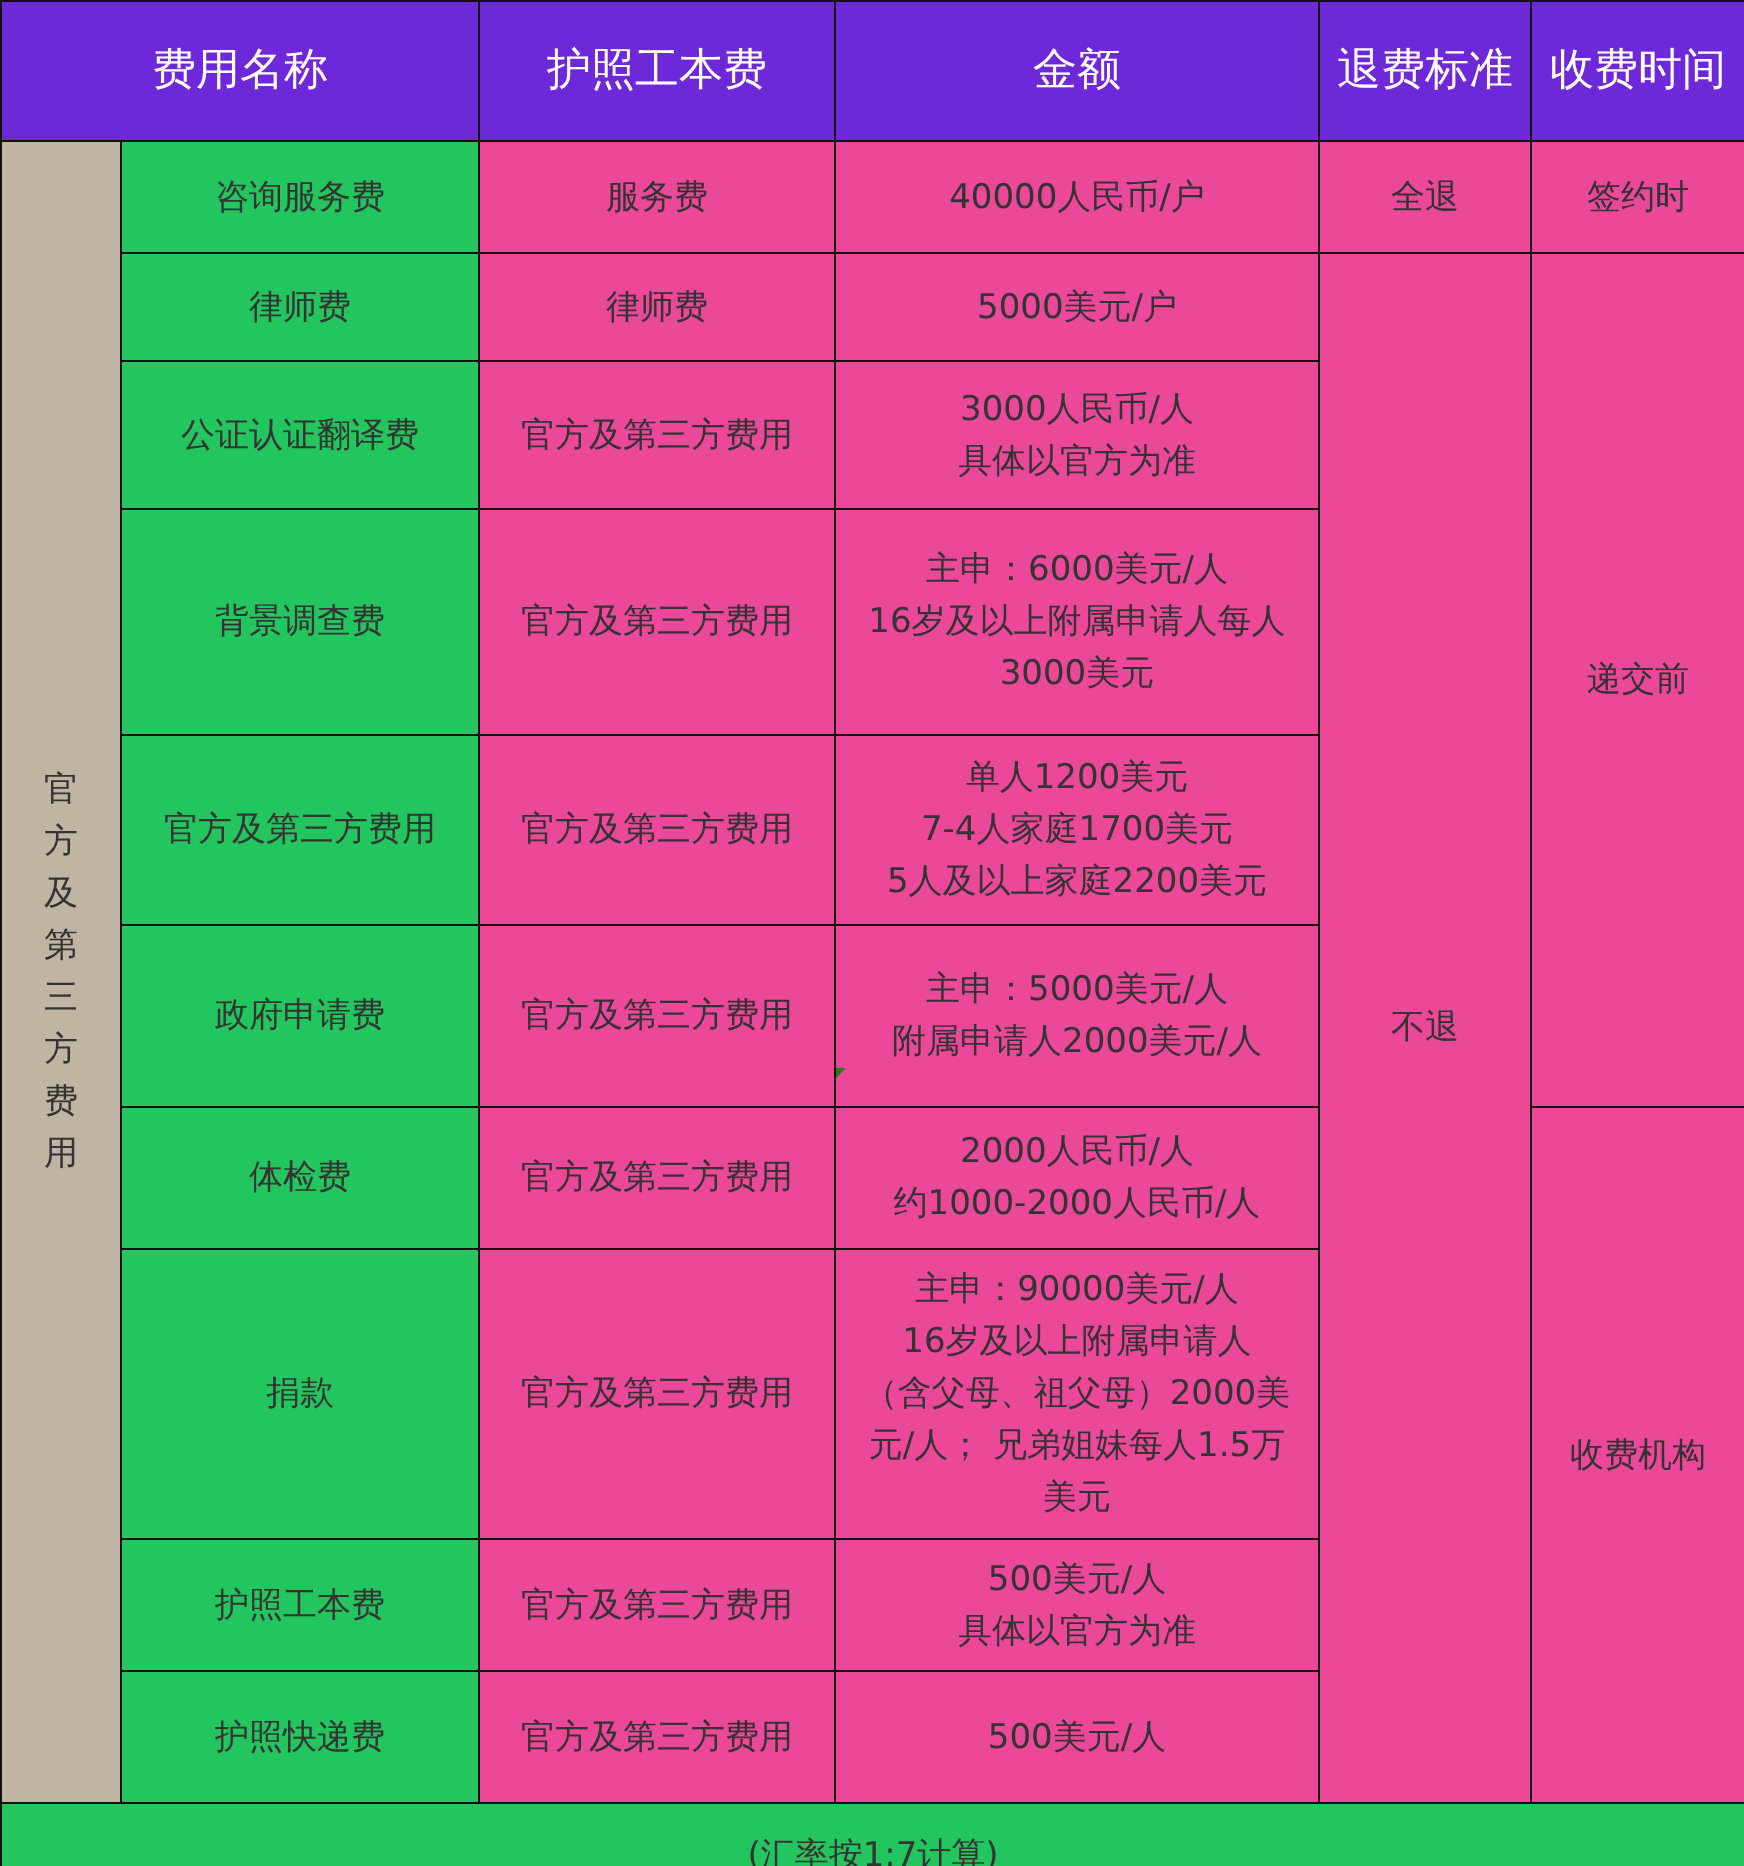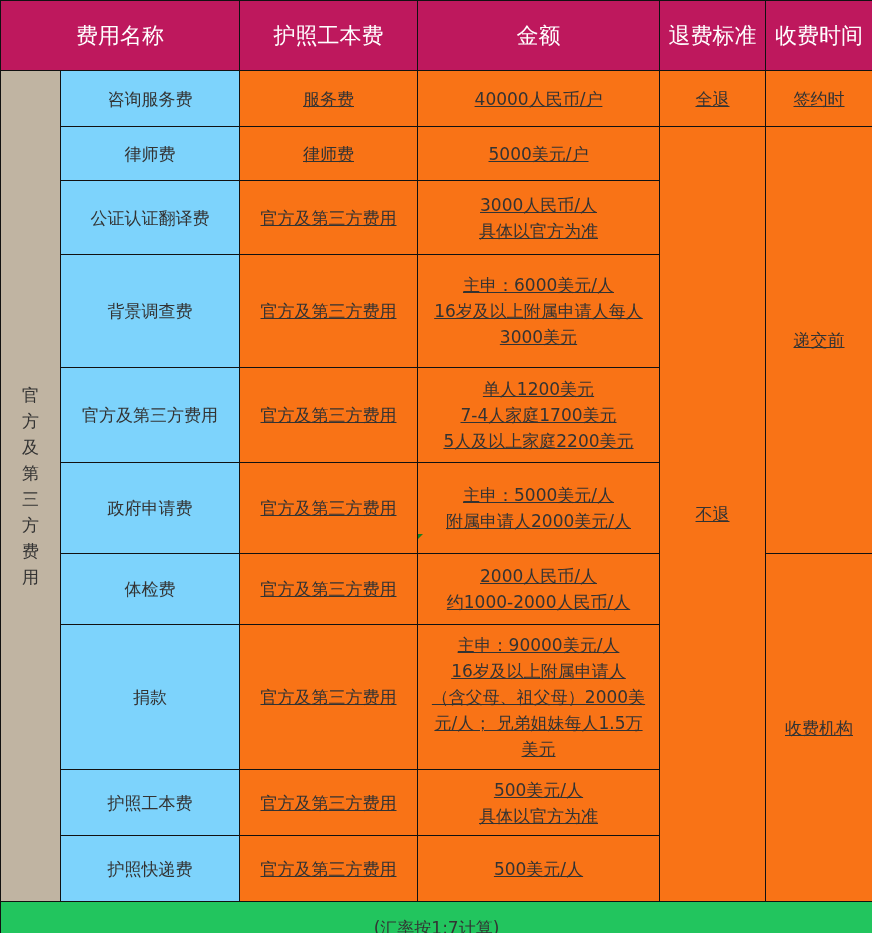--- a/index.html
+++ b/index.html
@@ -15,36 +15,36 @@
       text-align: center;
       vertical-align: middle;
       padding: 0 4px;
       color: #333333;
       font-size: 17px;
       line-height: 26px;
       font-weight: normal;
       overflow: hidden;
     }
     table.fees th {
-      background: #be185d;
+      background: #6d28d9;
       color: #ffffff;
       font-size: 22px;
       line-height: 28px;
     }
     td.category {
       background: #c0b4a2;
       color: #222222;
       font-family: "DejaVu Serif", "Liberation Serif", serif;
       font-size: 28px;
       line-height: 38px;
       padding: 0;
     }
     td.category span { display: block; }
-    td.name { background: #7dd3fc; }
-    td.plain { background: #f97316; text-decoration: underline; }
+    td.name { background: #22c55e; }
+    td.plain { background: #ec4899; }
     td.footer {
       background: #22c55e;
       color: #222222;
       font-size: 21px;
     }
     .line { display: block; white-space: nowrap; }
     .marker {
       position: absolute;
       width: 0; height: 0;
       border-top: 5px solid #1e7e1e;

